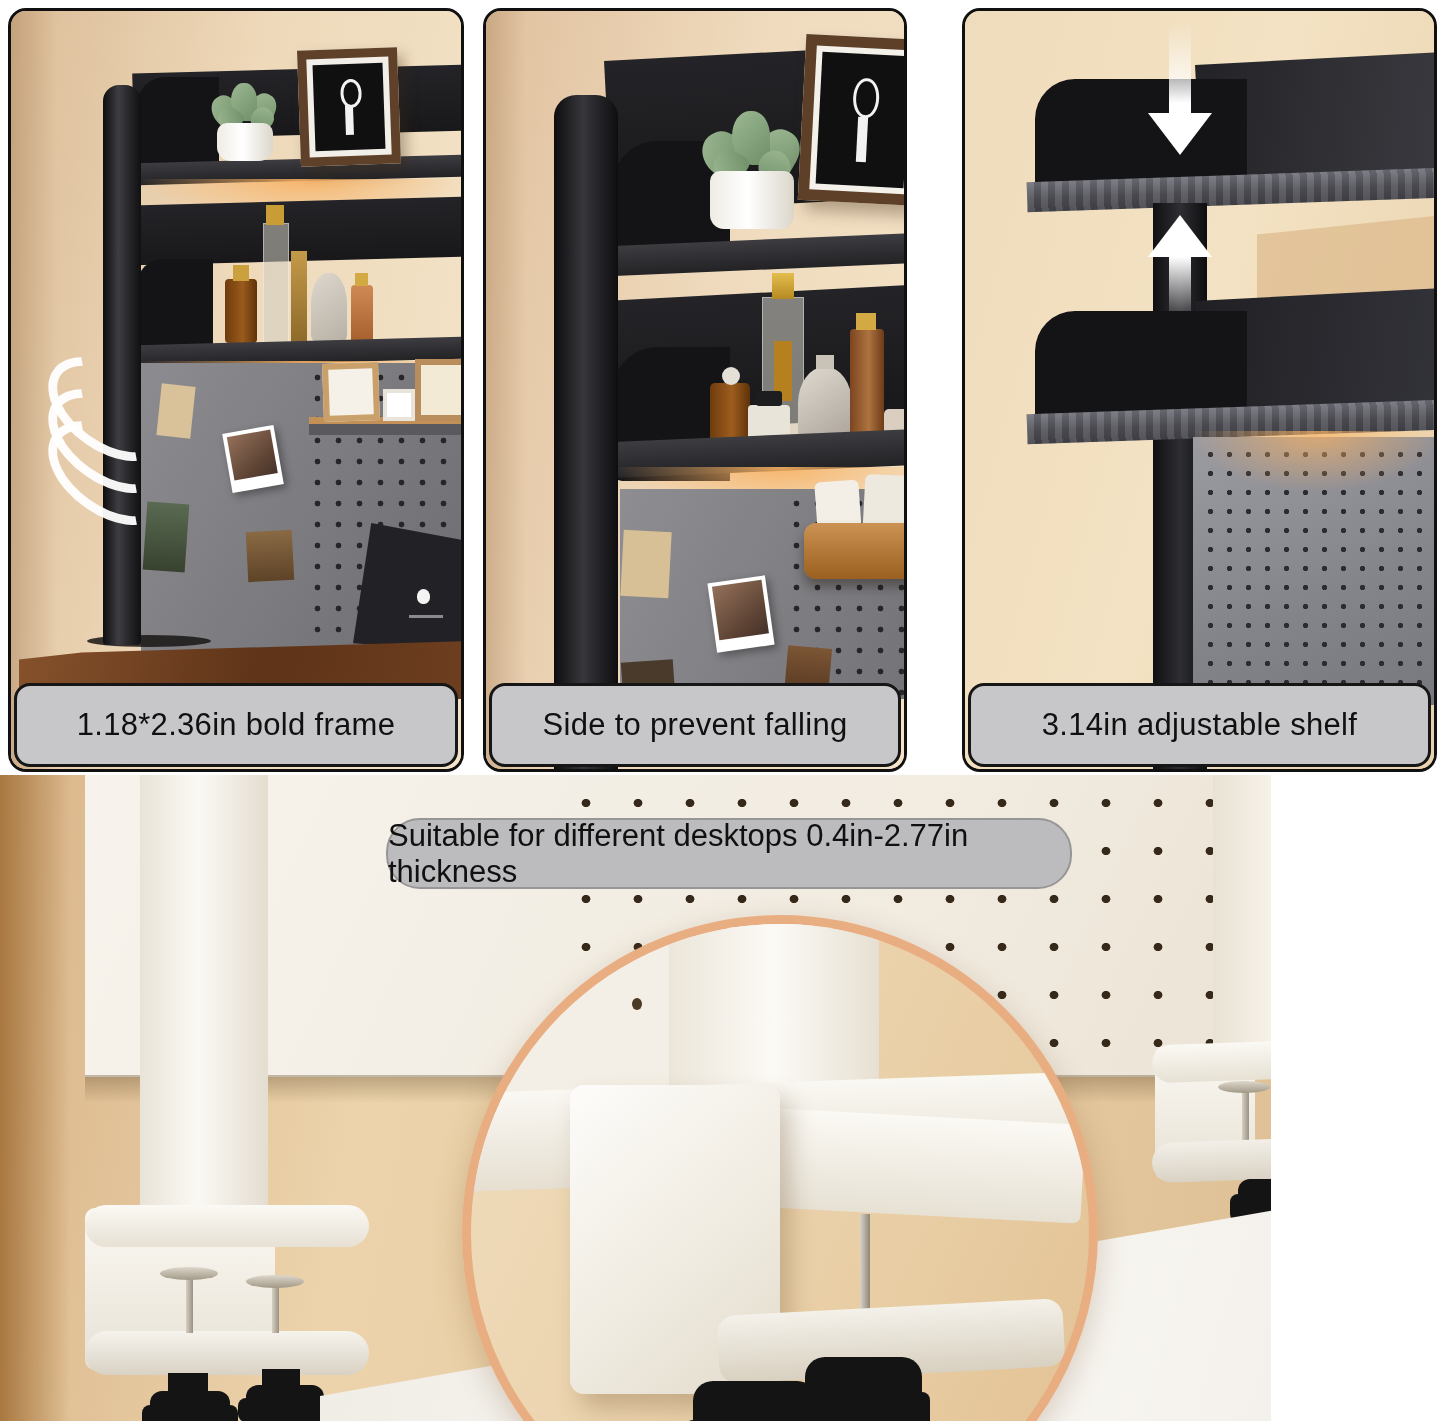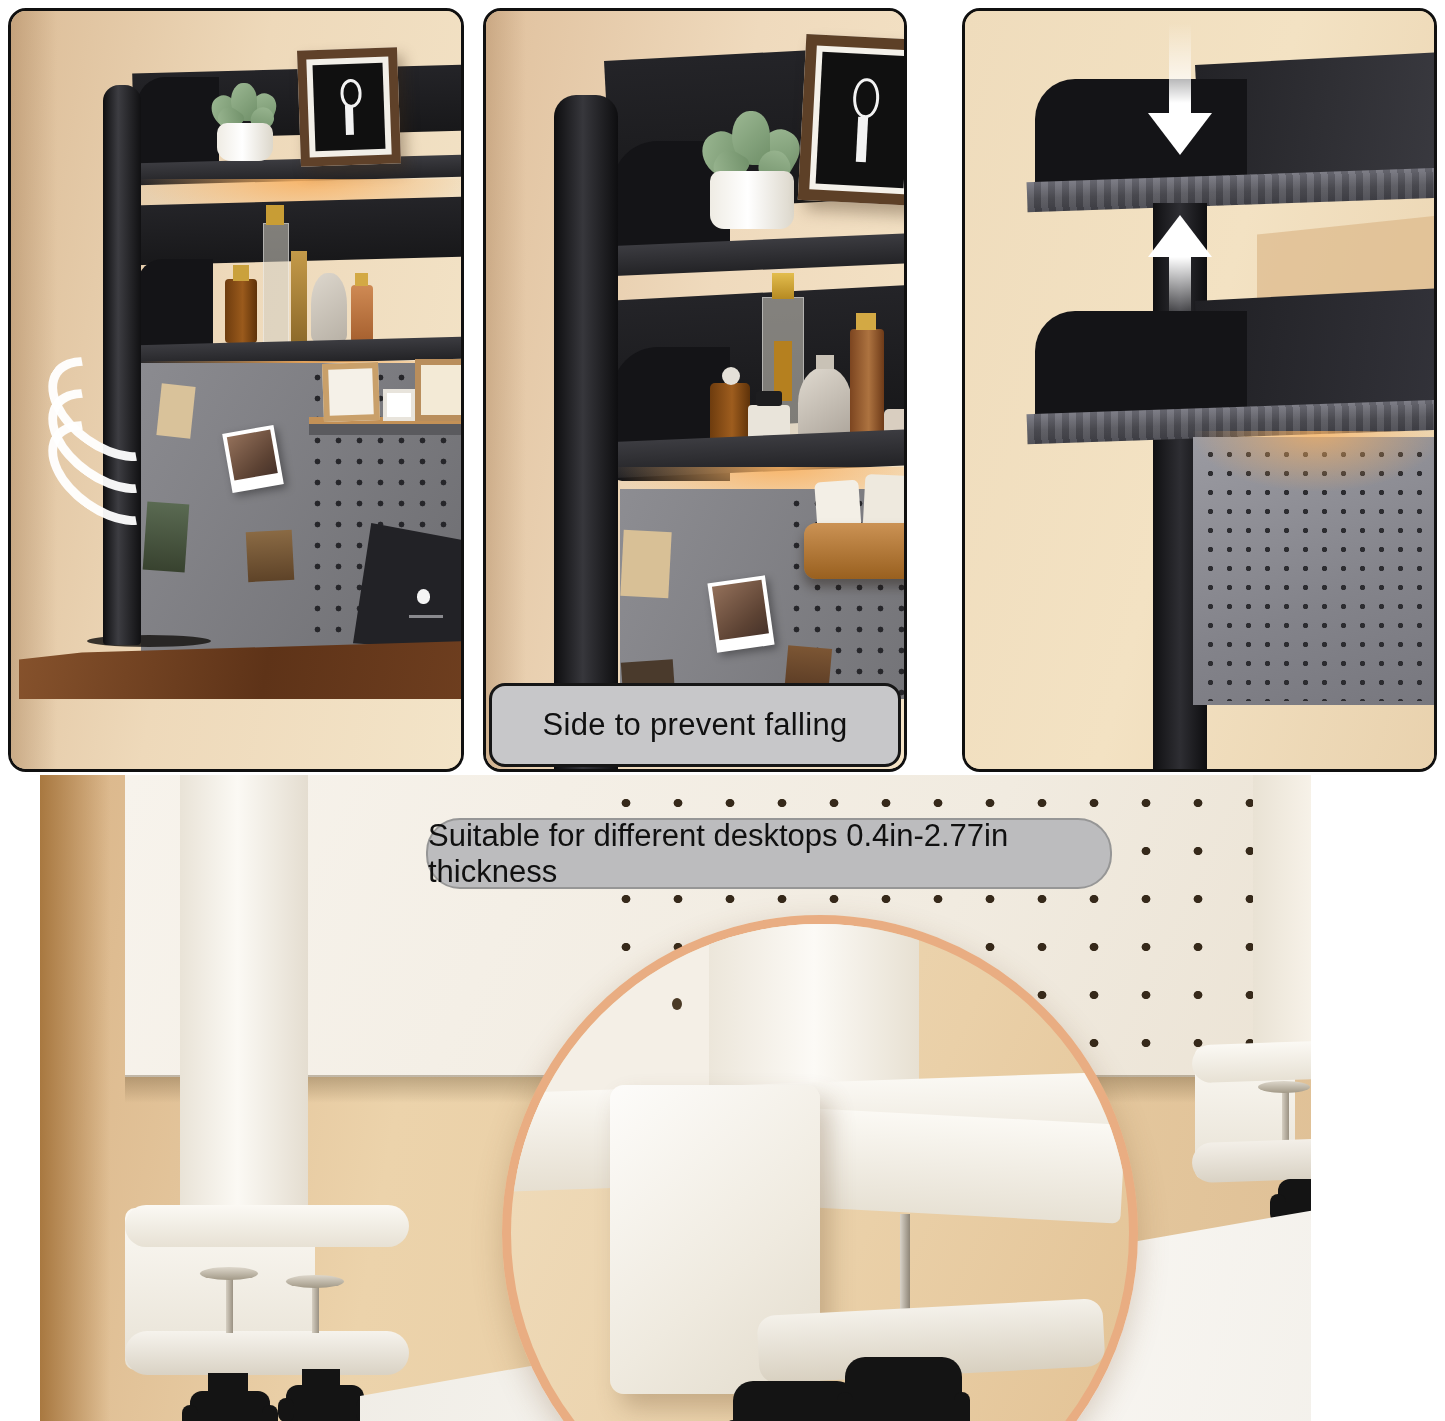--- a/index.html
+++ b/index.html
@@ -4,21 +4,21 @@
 <style>
   html,body{margin:0;padding:0;background:#ffffff;}
   body{font-family:"Liberation Sans", sans-serif;}
   .stage{position:relative;width:1445px;height:1421px;background:#ffffff;overflow:hidden;}
   .a{position:absolute;}
   .panel{position:absolute;top:8px;height:764px;border:3px solid #101010;border-radius:18px;overflow:hidden;box-sizing:border-box;background:#eed9ba;}
   .p1{left:8px;width:456px;}
   .p2{left:483px;width:424px;}
   .p3{left:962px;width:475px;}
   .caption{position:absolute;left:3px;right:3px;bottom:2px;height:84px;background:#c7c7c9;border:3px solid #161616;border-radius:16px;display:flex;align-items:center;justify-content:center;font-size:31px;color:#101010;letter-spacing:.3px;box-sizing:border-box;z-index:50;}
-  .bottom{position:absolute;left:0;top:775px;width:1271px;height:646px;overflow:hidden;background:#e7cba1;margin-left:40px;}
+  .bottom{position:absolute;left:0;top:775px;width:1271px;height:646px;overflow:hidden;background:#e7cba1;}
   .pill{position:absolute;left:386px;top:43px;width:682px;height:67px;background:#bcbcbe;border:2px solid #969696;border-radius:34px;display:flex;align-items:center;justify-content:center;font-size:31px;color:#101010;z-index:40;}
   
   .backboard{background:linear-gradient(to bottom,#242428,#18181a);}
   .sideguard{background:#141417;}
   .board{background:linear-gradient(to bottom,#3c3c41,#232326);}
   .glow{background:radial-gradient(ellipse at 50% 0%,rgba(248,177,98,.9),rgba(248,177,98,0) 72%);}
   .dots-dark{background-image:radial-gradient(#26262a 2.6px,transparent 3.2px);background-size:21px 21px;}
   .dots-dark3{background-image:radial-gradient(#2c2c30 2.4px,transparent 3px);background-size:19px 19px;}
   .dots-white{background-image:radial-gradient(#36291a 4px,transparent 4.8px);background-size:52px 48px;}
   .wood{background:linear-gradient(to bottom,#74747e,#53535a 55%,#45454c);}
@@ -107,20 +107,23 @@
     <div class="a" style="left:76px;top:624px;width:124px;height:12px;background:rgba(25,22,20,.85);border-radius:50%;"></div>
 
     <div class="a" style="left:92px;top:74px;width:38px;height:560px;background:linear-gradient(to right,#0e0e10,#3d3d42 40%,#101012);border-radius:16px 16px 4px 4px;"></div>
 
     <div class="a" style="left:24px;top:356px;width:170px;height:130px;">
       <i class="arc" style="left:6px;top:0;"></i>
       <i class="arc" style="left:6px;top:32px;"></i>
       <i class="arc" style="left:6px;top:64px;"></i>
     </div>
 
+    <div class="caption">
+      <span>1.18*2.36in bold frame</span>
+    </div>
   </section>
 
   <section class="panel p2">
     <div class="a" style="inset:0;background:linear-gradient(100deg,#e0c19e,#efdabd 50%,#f4e3c6);"></div>
     <div class="a" style="left:0;top:0;width:40px;height:100%;background:linear-gradient(to right,rgba(150,110,70,.3),rgba(150,110,70,0));"></div>
 
     <div class="a backboard" style="left:118px;top:50px;width:348px;height:152px;transform:rotate(-3deg);transform-origin:left top;"></div>
     <div class="a sideguard" style="left:126px;top:130px;width:118px;height:128px;border-radius:46px 0 0 10px;"></div>
     <div class="a board" style="left:116px;top:228px;width:348px;height:30px;transform:rotate(-2.5deg);"></div>
 
@@ -195,20 +198,23 @@
     <div class="a shaft-up" style="left:204px;top:246px;height:64px;"></div>
 
     <div class="a backboard" style="left:230px;top:290px;width:245px;height:122px;background:linear-gradient(100deg,#202024,#33333a);transform:rotate(-3deg);transform-origin:left top;"></div>
     <div class="a sideguard" style="left:70px;top:300px;width:212px;height:116px;border-radius:40px 0 0 8px;"></div>
     <div class="a wood" style="left:62px;top:396px;width:413px;height:30px;transform:rotate(-2deg);"></div>
 
     <div class="a" style="left:228px;top:426px;width:247px;height:268px;background:linear-gradient(160deg,#9b9ba2,#83838a 60%,#77777e);"></div>
     <div class="a dots-dark3" style="left:236px;top:434px;width:239px;height:256px;"></div>
     <div class="a glow" style="left:228px;top:420px;width:247px;height:60px;opacity:.8;"></div>
 
+    <div class="caption">
+      <span>3.14in adjustable shelf</span>
+    </div>
   </section>
 
   <section class="bottom">
     <div class="a" style="inset:0;background:linear-gradient(100deg,#d9b488,#ecd3ab 30%,#e7cba1 70%,#dfc096 100%);"></div>
     <div class="a" style="left:0;top:0;width:70px;height:100%;background:linear-gradient(to right,#a87840,rgba(168,120,64,0));"></div>
 
     <div class="a" style="left:85px;top:0;width:1128px;height:302px;background:linear-gradient(115deg,#f7f3ec,#f1ebe0 70%,#ece4d6);"></div>
     <div class="a dots-white" style="left:560px;top:4px;width:653px;height:296px;"></div>
     <div class="a" style="left:85px;top:300px;width:1128px;height:28px;background:linear-gradient(to bottom,rgba(90,70,40,.35),rgba(90,70,40,0));"></div>
 

